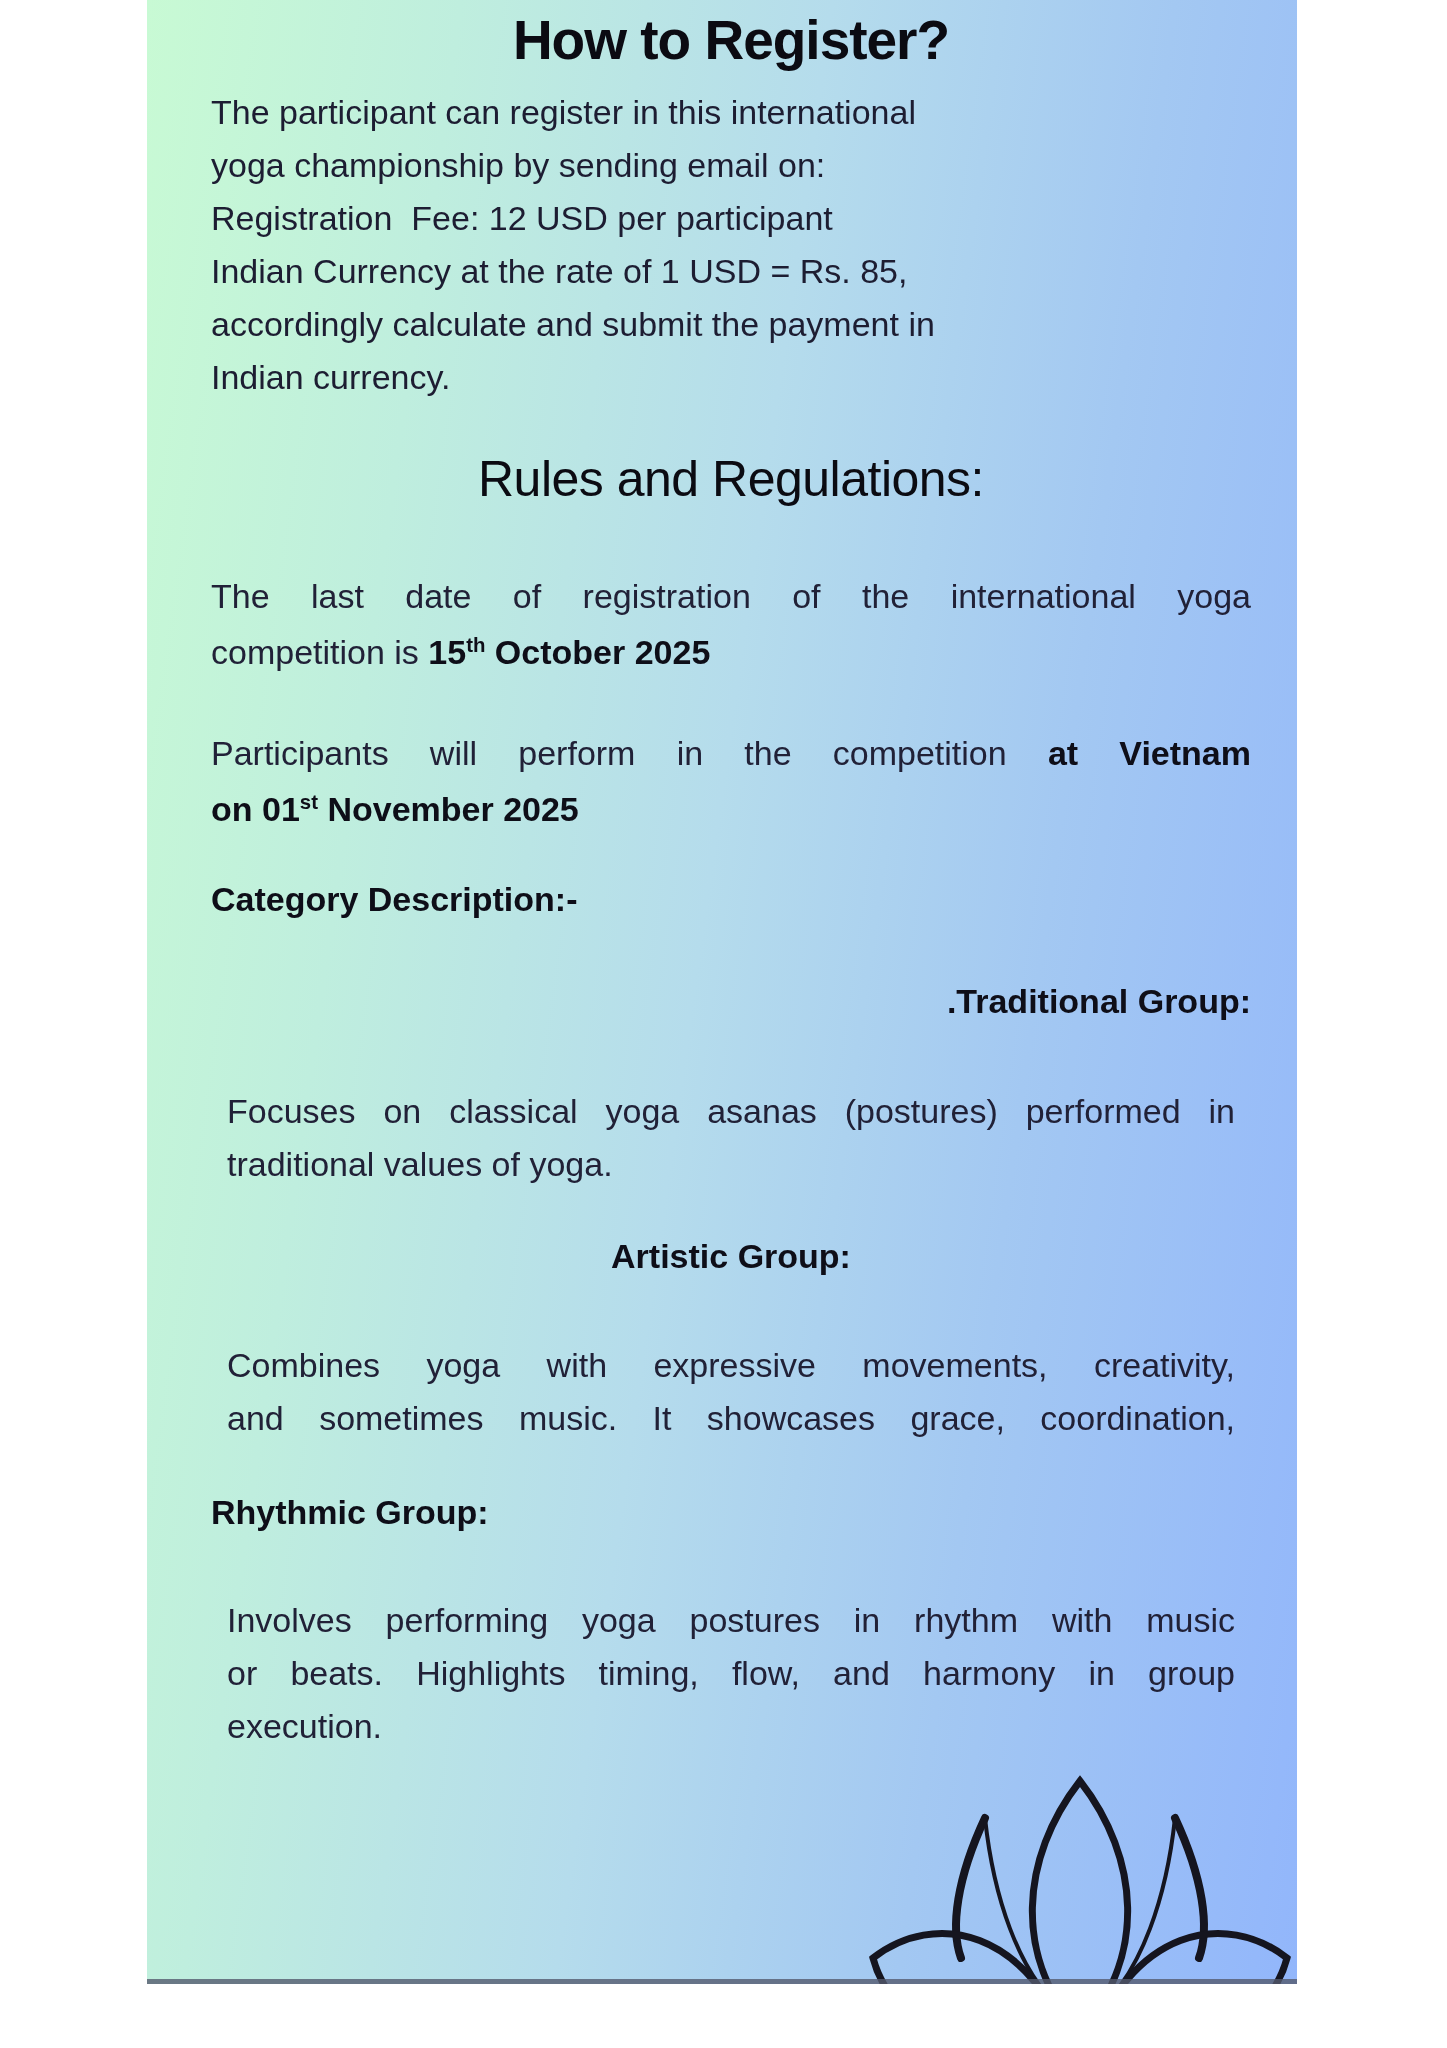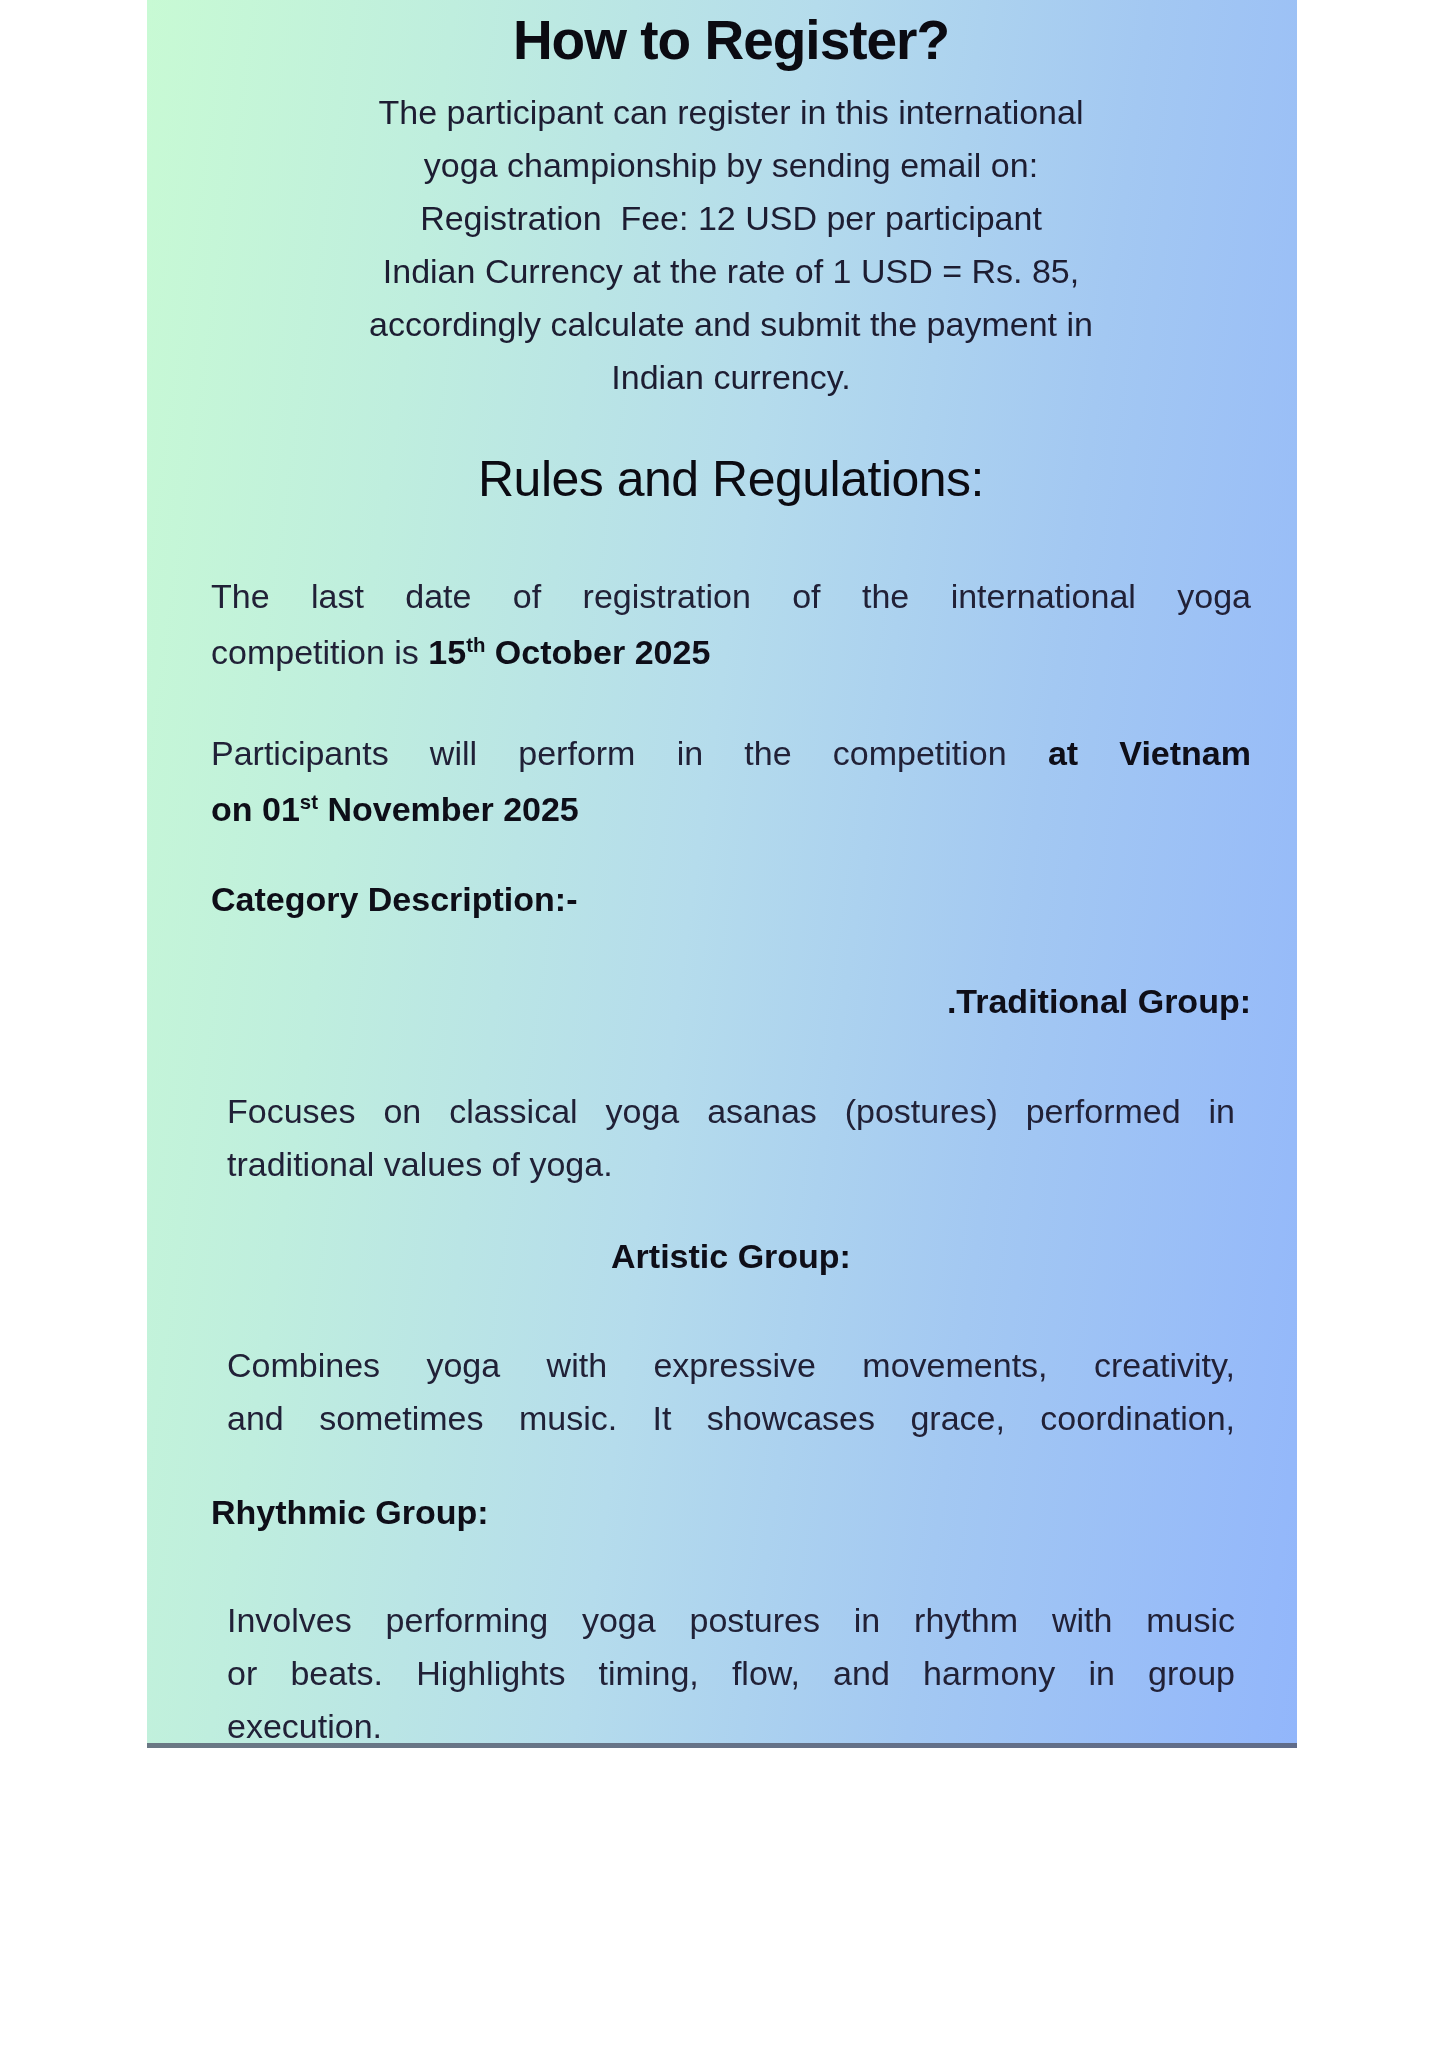--- a/index.html
+++ b/index.html
@@ -1,31 +1,31 @@
 <!DOCTYPE html>
 <html><head>
 <meta charset="utf-8">
 <style>
   html,body{margin:0;padding:0;background:#ffffff;}
   body{width:1447px;height:2048px;position:relative;font-family:"Liberation Sans","DejaVu Sans",sans-serif;}
   .panel{
     position:relative;
     margin-left:147px;
     width:1150px;
-    height:1748px;
+    height:1984px;
     background:linear-gradient(98deg,#c8fad4 0%,#bfeede 22%,#b5dcec 48%,#a3c8f2 72%,#92b6fb 100%);
     overflow:hidden;
   }
   .content{padding:0 46px 0 64px;position:relative;}
   .title{
     margin:0;padding-top:8px;
     font-size:55px;font-weight:bold;letter-spacing:-1px;
     text-align:center;color:#0b0b12;
   }
-  .intro{margin-top:14px;font-size:34px;line-height:53px;text-align:center;color:#1d1d32;}
+  .intro{margin-top:14px;font-size:34px;line-height:53px;color:#1d1d32;}
   .intro-line{white-space:pre-wrap;}
   .h2{
     margin:46px 0 0 0;
     font-size:50px;font-weight:normal;letter-spacing:-0.5px;
     text-align:center;color:#0b0b12;
   }
   .para{font-size:34px;line-height:56px;color:#212137;margin:0;}
   .body-para{font-size:34px;line-height:53px;color:#212137;margin:16px;}
   .jl{text-align:justify;text-align-last:justify;}
   .ll{text-align:left;}

